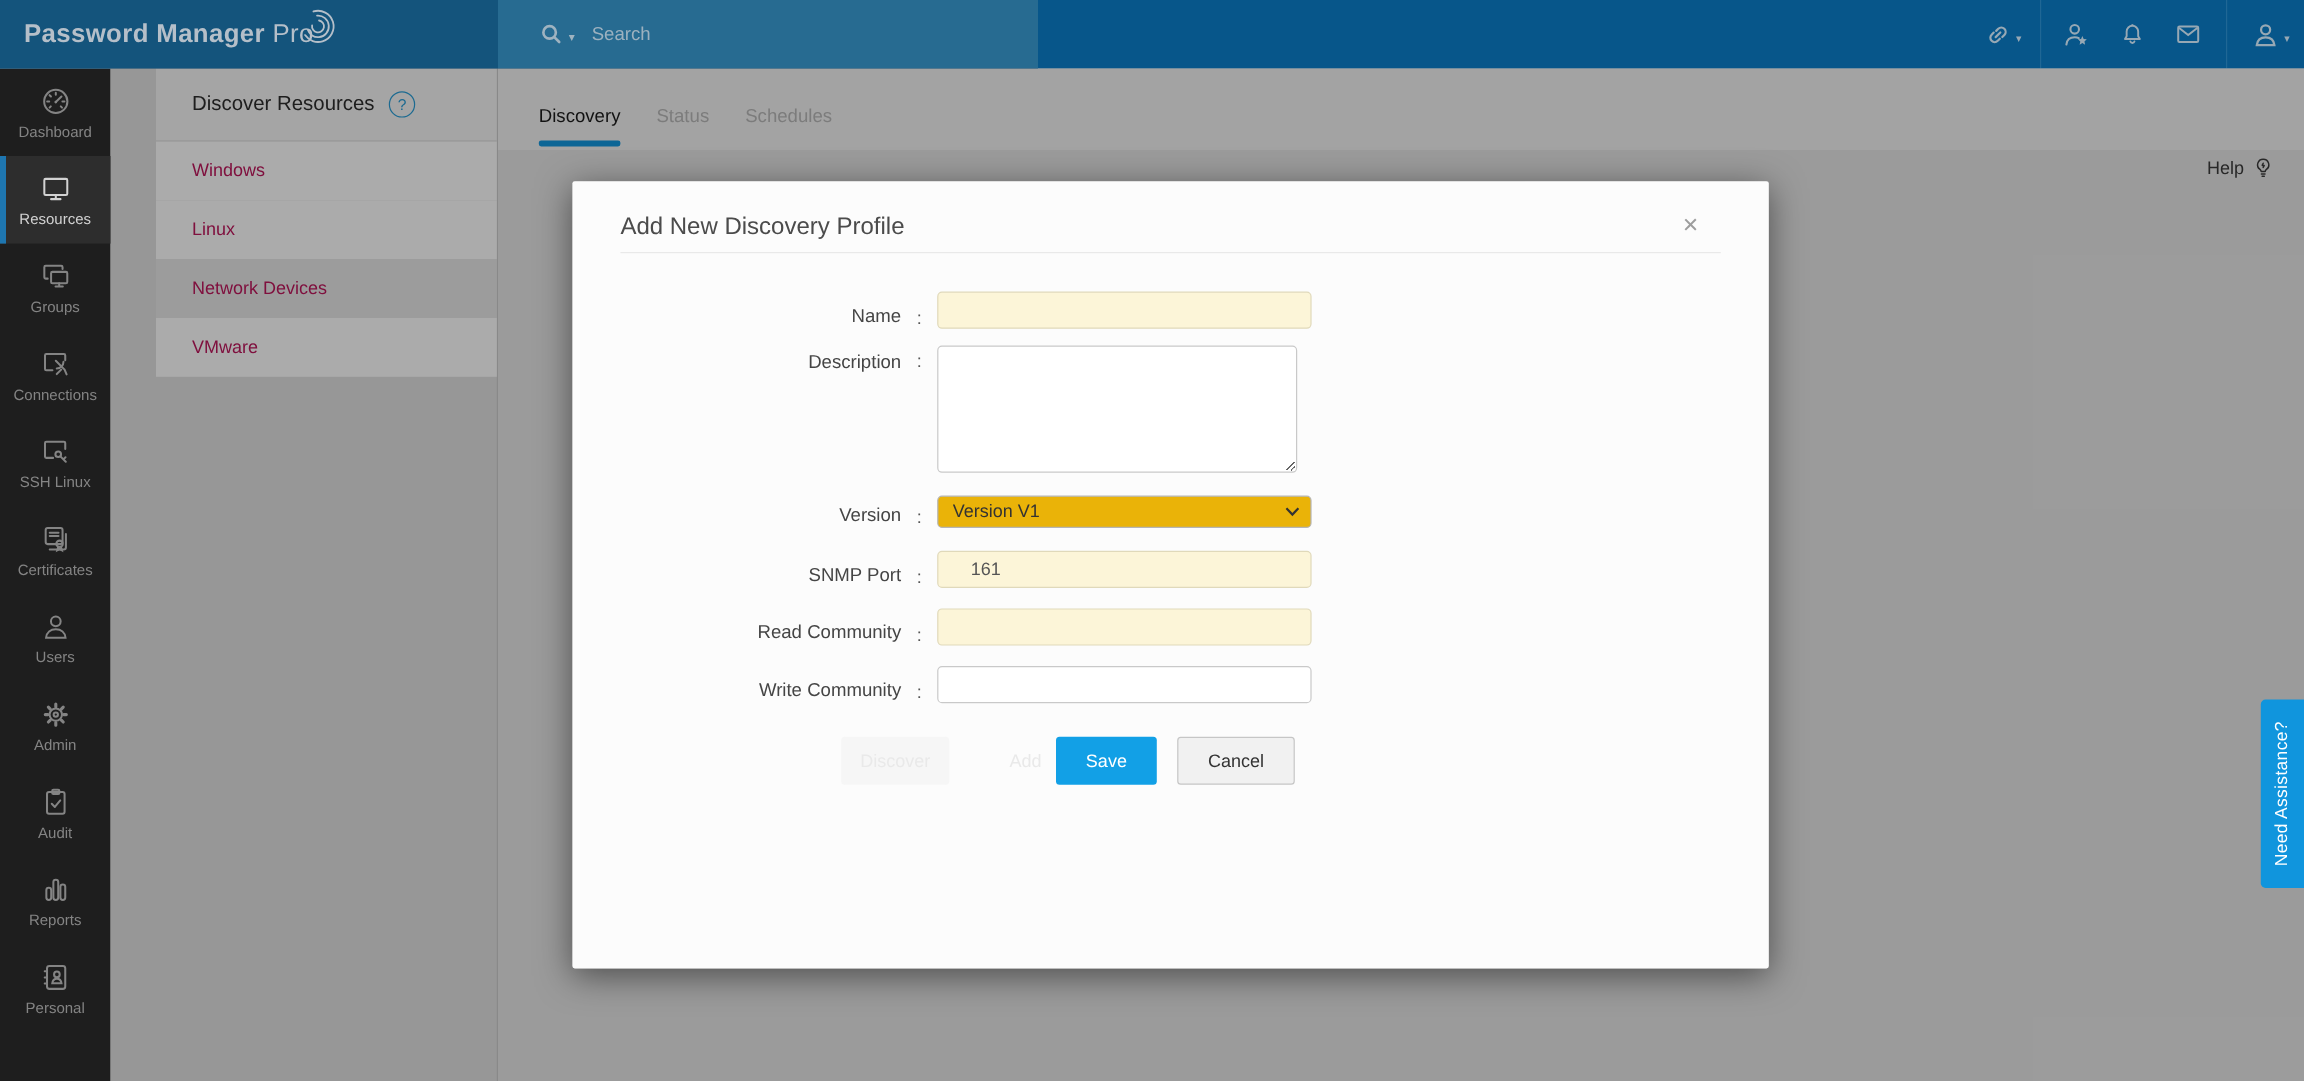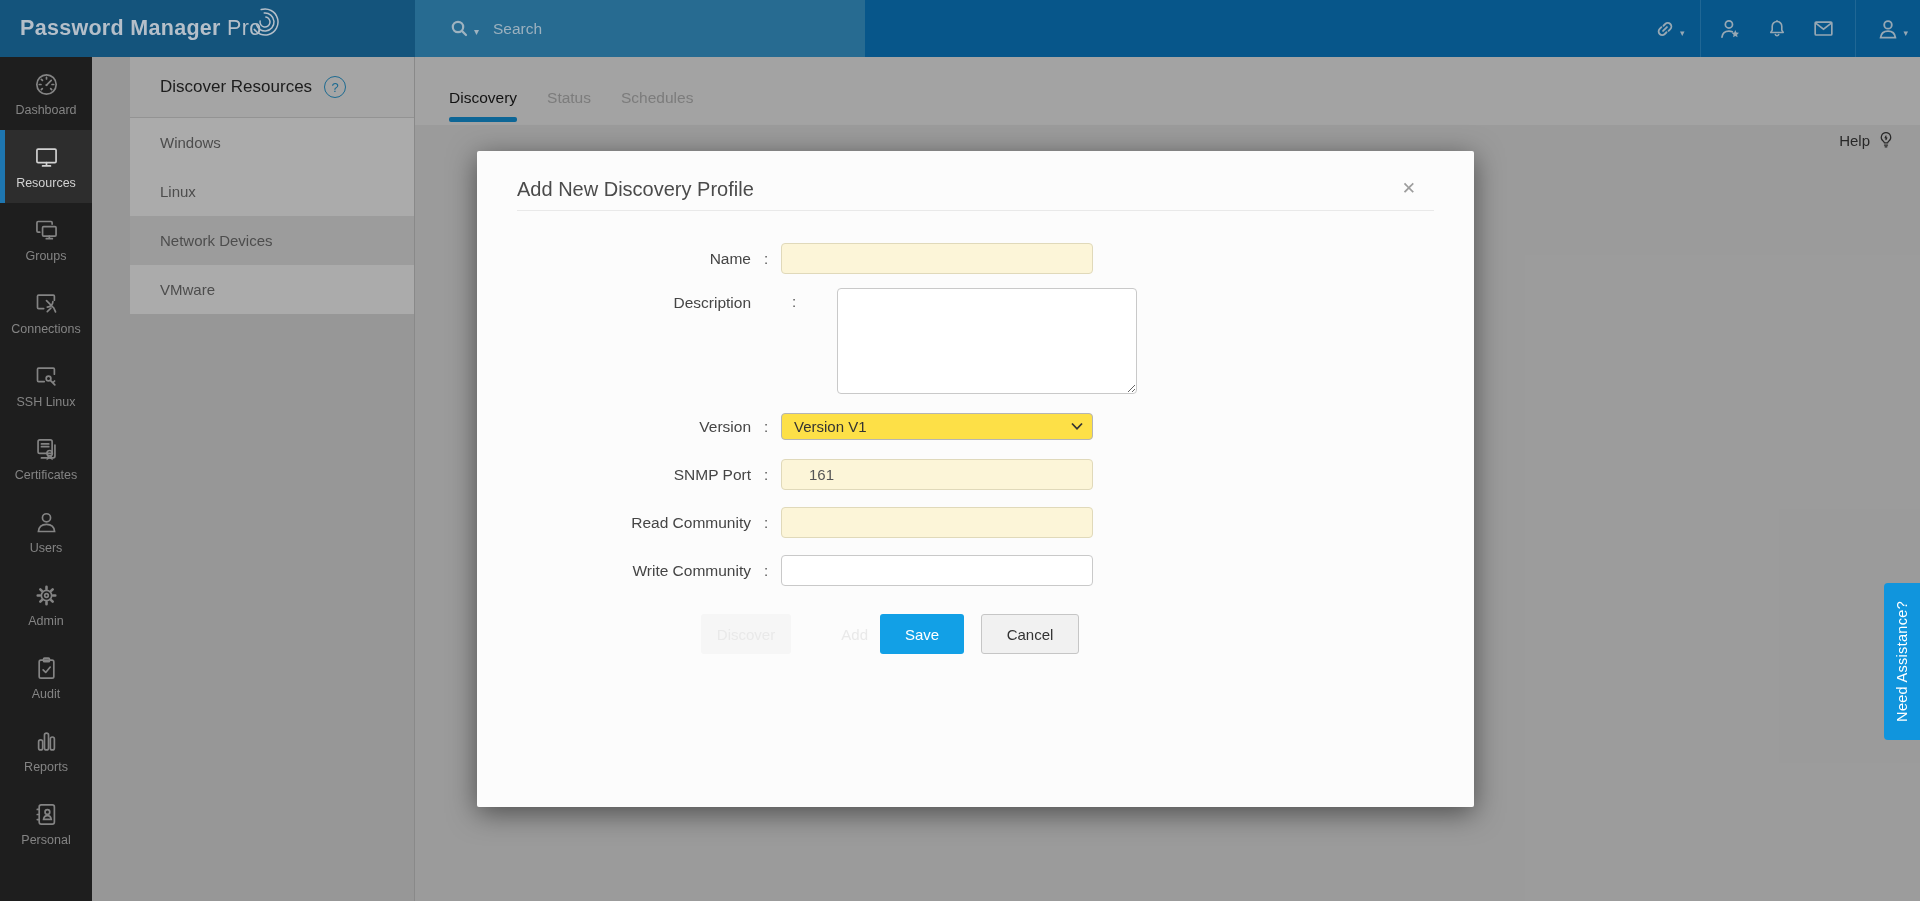--- a/index.html
+++ b/index.html
@@ -28,21 +28,21 @@
   
   .sidebar{position:absolute;left:0;top:57px;width:92px;height:844px;background:#1e1e1e;z-index:20;}
   .side-item{width:92px;height:73px;display:flex;flex-direction:column;align-items:center;justify-content:center;gap:5px;color:#848484;border-left:5px solid transparent;padding-right:5px;cursor:pointer;}
   .side-item .slabel{font-size:12.5px;}
   .side-item.selected{background:#2d2d2d;border-left-color:#1e76b0;color:#d2d2d2;}
   
   .panel{position:absolute;left:92px;top:57px;width:323px;height:844px;background:#e2e2e2;border-right:1px solid #cdcdcd;z-index:10;padding-left:38px;}
   .panel-head{height:61px;background:#f6f6f6;display:flex;align-items:center;padding-left:30px;border-bottom:1px solid #dcdcdc;}
   .panel-title{font-size:17px;color:#2e2e2e;}
   .qcircle{margin-left:12px;width:22px;height:22px;border-radius:50%;border:1.6px solid #2b9fd8;color:#2b9fd8;font-size:13px;display:flex;align-items:center;justify-content:center;}
-  .panel-item{height:49px;background:#ffffff;display:flex;align-items:center;padding-left:30px;font-size:15px;color:#737373;cursor:pointer;}
+  .panel-item{height:49px;background:#ffffff;display:flex;align-items:center;padding-left:30px;font-size:15px;color:#be185d;cursor:pointer;}
   .panel-item.selected{background:#e9e9e9;}
   
   .main{position:absolute;left:415px;top:57px;width:1505px;height:844px;background:#e8e8e8;z-index:5;}
   .tabstrip{height:68px;background:#f3f3f3;display:flex;align-items:flex-start;padding:32px 0 0 34px;gap:30px;}
   .tab{font-size:15.5px;color:#b9b9b9;cursor:pointer;}
   .tab.active{color:#1c1c1c;}
   .tab.active .underline{margin-top:10px;height:5px;border-radius:2px;background:#1498e0;}
   .help-link{position:absolute;top:73px;right:24px;display:flex;align-items:center;gap:6px;color:#3c3c3c;font-size:15px;cursor:pointer;}
   
   .overlay{position:absolute;left:92px;top:57px;right:0;bottom:0;background:rgba(0,0,0,.33);z-index:40;}
@@ -51,31 +51,31 @@
     display:flex;align-items:center;justify-content:center;border-radius:4px 0 0 4px;cursor:pointer;}
   .assist span{writing-mode:vertical-rl;transform:rotate(180deg);font-size:14.5px;letter-spacing:.3px;}
   
   .modal{position:absolute;left:477px;top:151px;width:997px;height:656px;background:rgba(255,255,255,.97);
     border-radius:2px;box-shadow:0 6px 28px rgba(0,0,0,.5);z-index:60;}
   .modal-head{padding:26px 40px 0 40px;position:relative;}
   .modal-title{font-size:20px;color:#4b4b4b;line-height:24px;}
   .modal-close{position:absolute;right:56px;top:25px;color:#9d9d9d;font-size:17px;background:none;border:none;cursor:pointer;font-family:inherit;padding:2px;}
   .modal-divider{margin:9px 40px 0 40px;height:1px;background:#e9e9e9;}
   .mform{margin-top:32px;}
-  .frow{display:flex;align-items:center;}
-  .frow.top{align-items:flex-start;gap:28px;}
+  .frow{display:flex;align-items:flex-end;}
+  .frow.top{align-items:flex-start;}
   .frow .lbl{width:274px;text-align:right;font-size:15.5px;color:#454545;line-height:20px;}
   .frow.top .lbl{padding-top:5px;}
   .frow .colon{width:30px;text-align:center;font-size:15px;color:#555;}
   .frow.top .colon{padding-top:5px;}
   .txt{height:31px;width:312px;border:1px solid #c9c9c9;border-radius:4px;padding:0 12px;font-size:15px;color:#555;font-family:inherit;background:#fff;outline:none;}
   .txt.req{background:#fcf5d8;border-color:#e0d9ba;padding-left:27px;}
   .ta{width:300px;height:106px;border:1px solid #c9c9c9;border-radius:4px;padding:8px 12px;font-size:15px;color:#555;font-family:inherit;outline:none;resize:both;}
   .selwrap{position:relative;width:312px;}
-  .sel{appearance:none;-webkit-appearance:none;width:312px;height:27px;border:1px solid #b5b5b5;border-radius:4px;background:#fde047;padding:0 28px 0 12px;font-size:15px;color:#333;font-family:inherit;outline:none;}
+  .sel{appearance:none;-webkit-appearance:none;width:312px;height:27px;border:1px solid #b5b5b5;border-radius:4px;background:#eab308;padding:0 28px 0 12px;font-size:15px;color:#333;font-family:inherit;outline:none;}
   .selwrap svg{position:absolute;right:10px;top:9px;pointer-events:none;}
   .mb14{margin-bottom:14px;} .mb19{margin-bottom:19px;} .mb17{margin-bottom:17px;}
   .btnrow{display:flex;align-items:center;margin-top:28px;padding-left:224px;}
   .ghost-btn{width:90px;height:40px;background:#f6f6f6;border-radius:3px;color:#e9e9e9;font-size:15px;display:flex;align-items:center;justify-content:center;margin-right:35px;}
   .ghost-add{width:42px;text-align:right;color:#e9e9e9;font-size:15px;margin-right:12px;}
   .btn-save{width:84px;height:40px;background:#12a0e6;color:#fff;border:none;border-radius:3px;font-size:15px;font-family:inherit;cursor:pointer;margin-right:17px;}
   .btn-cancel{width:98px;height:40px;background:#f1f1f1;color:#333;border:1px solid #c6c6c6;border-radius:3px;font-size:15px;font-family:inherit;cursor:pointer;}
   svg{display:block;}
 </style>
 </head>

